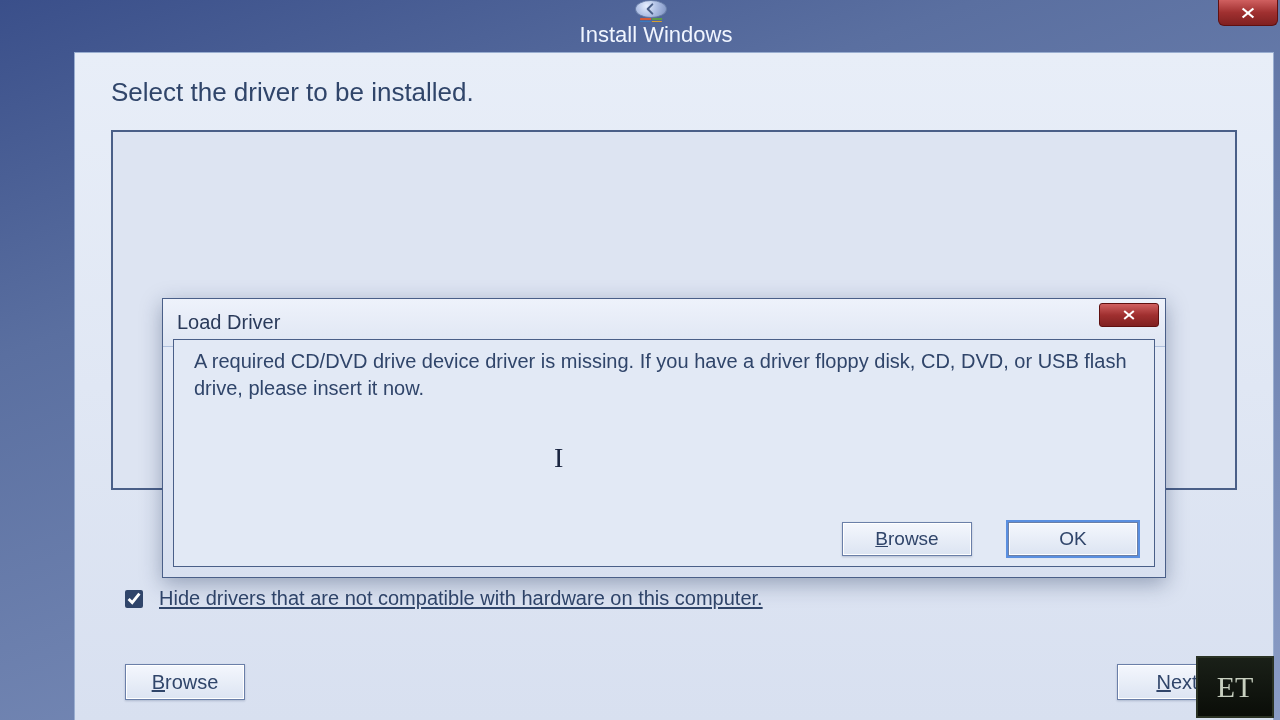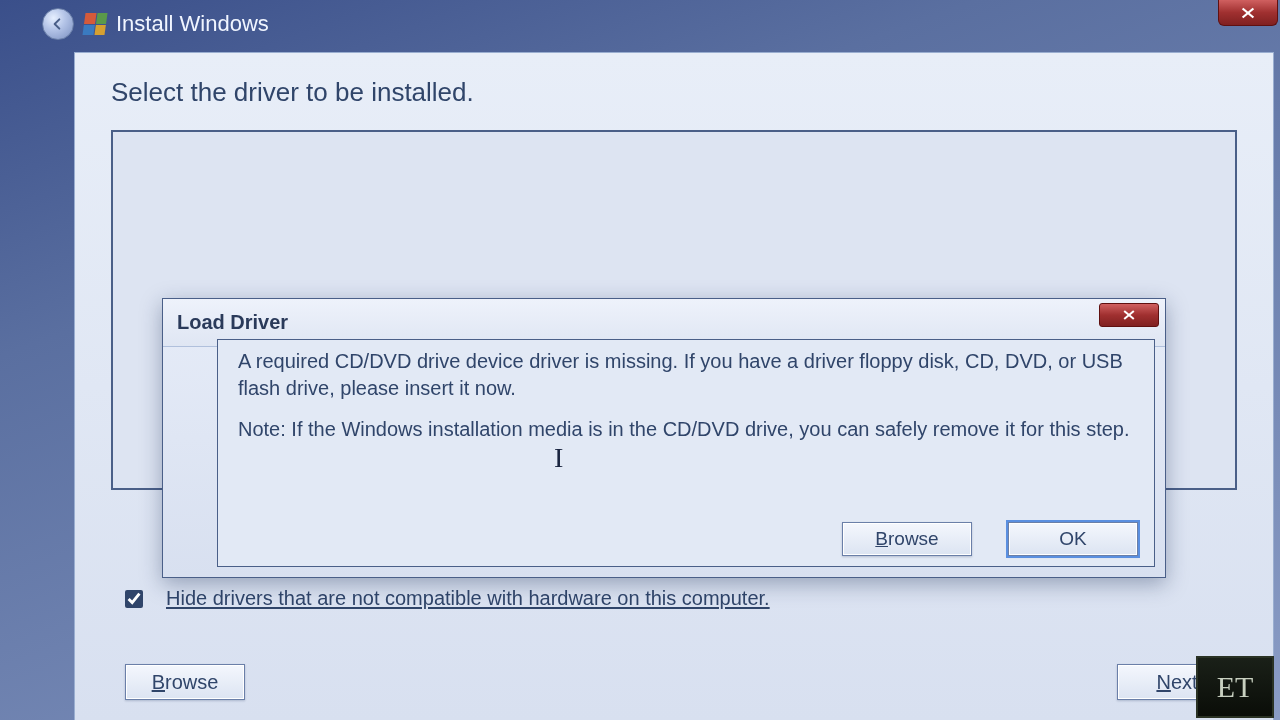--- a/index.html
+++ b/index.html
@@ -20,20 +20,21 @@
     right: 0;
     bottom: 0;
     background: transparent;
   }
   .titlebar {
     height: 48px;
     display: flex;
     align-items: center;
     padding: 0 10px;
     position: relative;
+    flex-direction: column;
   }
   .back-btn {
     width: 32px; height: 32px;
     border-radius: 50%;
     background: radial-gradient(circle at 35% 30%, #e6efff 0%, #b5c5e8 40%, #7a8fc0 100%);
     border: 1px solid #6a7fa8;
     display:flex; align-items:center; justify-content:center;
     margin-right: 10px;
   }
   .back-btn svg { width:16px; height:16px; }
@@ -90,21 +91,21 @@
     height: 360px;
     border: 2px solid #4a5f88;
     background: #dde4f2;
   }
   .hide-row {
     position: absolute;
     left: 50px;
     bottom: 110px;
     display:flex;
     align-items:center;
-    gap:23px;
+    gap:16px;
   }
   .hide-row input[type=checkbox]{
     width:18px;height:18px;
     accent-color: #30456a;
   }
   .hide-row label {
     font-size: 20px;
     color:#30456a;
     text-decoration: underline;
     text-underline-offset: 2px;
@@ -145,38 +146,36 @@
   .dialog-title {
     height: 48px;
     display:flex;
     align-items:center;
     padding: 0 14px;
     font-size: 20px;
     color: #2a3a5a;
     position: relative;
     background: linear-gradient(#eef2fb, #dfe6f3);
     border-bottom: 1px solid #b0c0dc;
-    font-weight: bold;
   }
   .dialog-close {
     position:absolute; right:6px; top:4px;
     width: 60px; height: 24px;
     background: linear-gradient(#d06060, #a03030 50%, #802020);
     border: 1px solid #601010;
     border-radius: 3px;
     display:flex;align-items:center;justify-content:center;
   }
   .dialog-close svg{width:16px;height:12px;stroke:#fff;stroke-width:2.5;}
   .dialog-body {
     position:absolute;
     left:10px; right:10px; top:40px; bottom:10px;
     border: 1px solid #4a5f88;
     background: #e2e9f5;
     padding: 8px 16px 50px 20px;
-    margin-left: 44px;
   }
   .dialog-msg {
     font-size: 20px;
     line-height: 1.35;
     color:#30456a;
   }
   .dialog-msg p { margin-bottom: 14px; }
   .dialog-btns {
     position:absolute;
     right: 16px;
@@ -258,21 +257,20 @@
     <span>Load Driver</span>
     <div class="dialog-close">
       <svg viewBox="0 0 20 14">
           <path d="M4 2L16 12M16 2L4 12" fill="none"></path>
         </svg>
     </div>
   </div>
   <div class="dialog-body">
     <div class="dialog-msg">
       <p>A required CD/DVD drive device driver is missing. If you have a driver floppy disk, CD, DVD, or USB flash drive, please insert it now.</p>
-      <p>Note: If the Windows installation media is in the CD/DVD drive, you can safely remove it for this step.</p>
     </div>
     <div class="dialog-btns">
       <button class="winbtn"><span class="accel">B</span><span>rowse</span></button>
       <button class="winbtn default">OK</button>
     </div>
   </div>
 </div>
 
 <div class="cursor">I</div>
 

